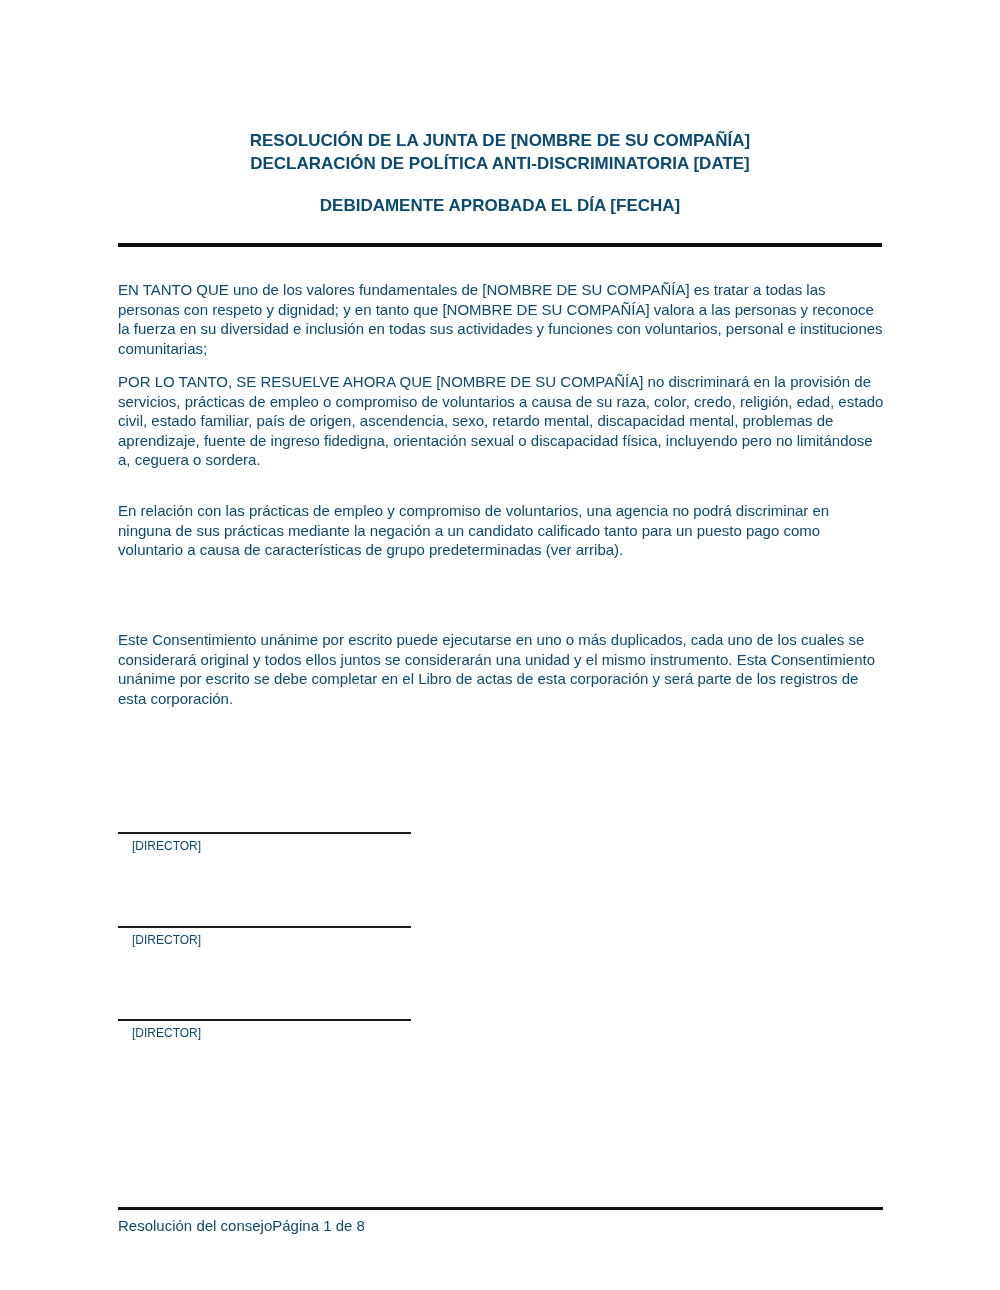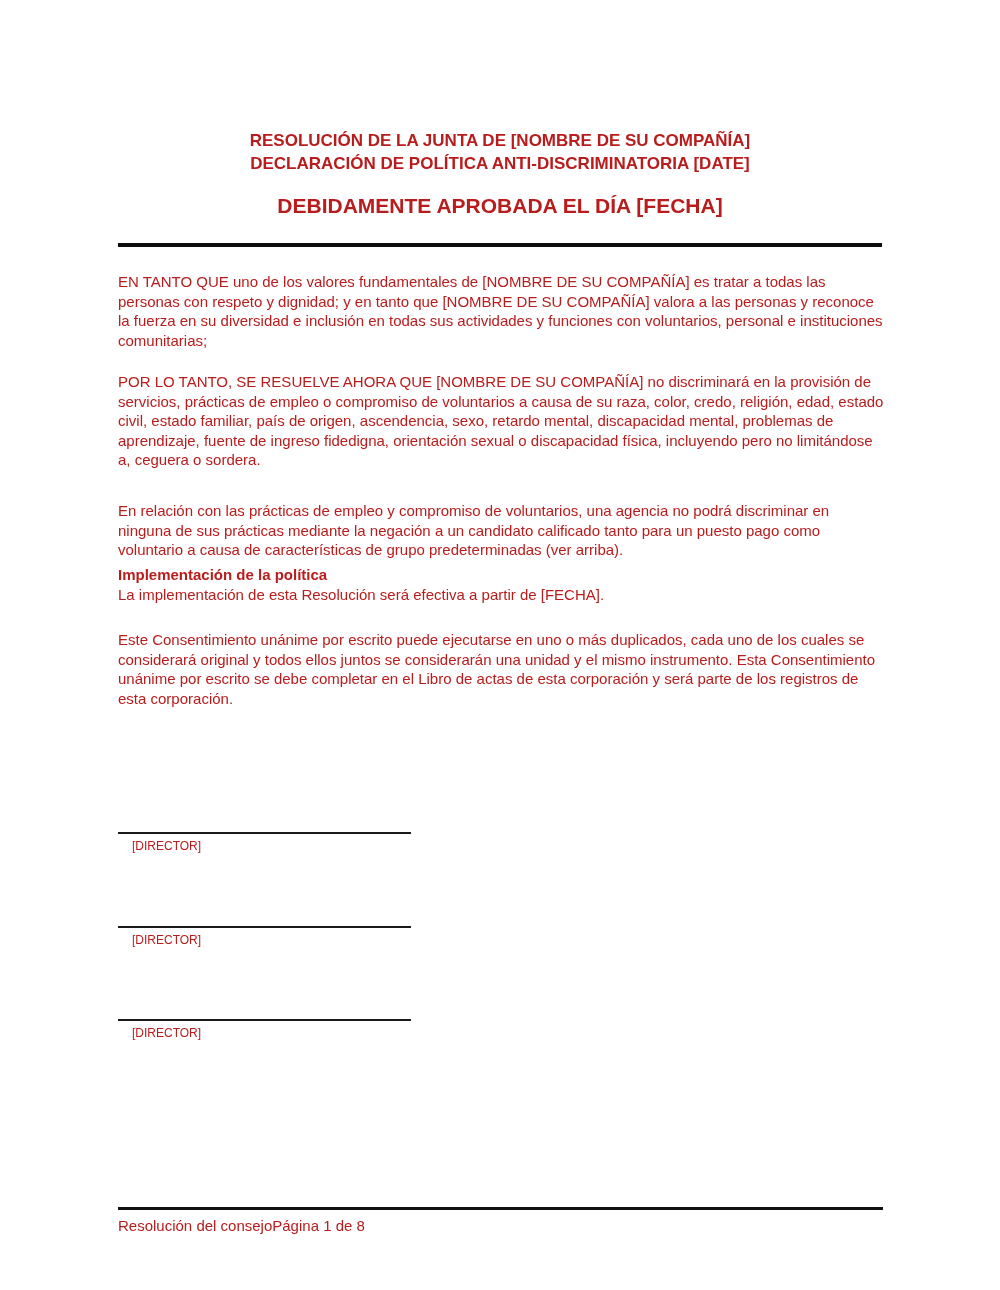--- a/index.html
+++ b/index.html
@@ -2,61 +2,61 @@
 <html><head>
 <meta charset="utf-8">
 <style>
   * { margin: 0; padding: 0; box-sizing: border-box; }
   html, body { background: #ffffff; }
   .page {
     position: relative;
     width: 1000px;
     height: 1290px;
     background: #ffffff;
-    color: #b91c1c;
+    color: #0c4a6e;
     font-family: "Liberation Sans", "DejaVu Sans", sans-serif;
     overflow: hidden;
   }
   .title-block {
     position: absolute;
     top: 129px;
     left: 0;
     width: 1000px;
     text-align: center;
     font-weight: bold;
     font-size: 17px;
     line-height: 23px;
   }
   .subtitle {
     position: absolute;
     top: 194px;
     left: 0;
     width: 1000px;
     text-align: center;
     font-weight: bold;
-    font-size: 21px;
+    font-size: 17px;
     line-height: 23px;
   }
   .rule-top {
     position: absolute;
     top: 243px;
     left: 118px;
     width: 764px;
     height: 4px;
     background: #0d0d0d;
   }
   .para {
     position: absolute;
     left: 118px;
     width: 766px;
     font-size: 15px;
     line-height: 19.5px;
     text-align: left;
   }
-  .para-whereas   { top: 272px; }
+  .para-whereas   { top: 280px; }
   .para-resolved  { top: 372px; }
   .para-employment{ top: 501px; }
   .impl-block     { top: 565px; }
   .impl-heading   { font-weight: bold; }
   .para-consent   { top: 630px; }
   .sig-line {
     position: absolute;
     left: 118px;
     width: 293px;
     height: 2px;
@@ -107,24 +107,20 @@
   <div class="subtitle">DEBIDAMENTE APROBADA EL DÍA [FECHA]</div>
 
   <div class="rule-top"></div>
 
   <div class="para para-whereas">EN TANTO QUE uno de los valores fundamentales de [NOMBRE DE SU COMPAÑÍA] es tratar a todas las personas con respeto y dignidad; y en tanto que [NOMBRE DE SU COMPAÑÍA] valora a las personas y reconoce la fuerza en su diversidad e inclusión en todas sus actividades y funciones con voluntarios, personal e instituciones comunitarias;</div>
 
   <div class="para para-resolved">POR LO TANTO, SE RESUELVE AHORA QUE [NOMBRE DE SU COMPAÑÍA] no discriminará en la provisión de servicios, prácticas de empleo o compromiso de voluntarios a causa de su raza, color, credo, religión, edad, estado civil, estado familiar, país de origen, ascendencia, sexo, retardo mental, discapacidad mental, problemas de aprendizaje, fuente de ingreso fidedigna, orientación sexual o discapacidad física, incluyendo pero no limitándose a, ceguera o sordera.</div>
 
   <div class="para para-employment">En relación con las prácticas de empleo y compromiso de voluntarios, una agencia no podrá discriminar en ninguna de sus prácticas mediante la negación a un candidato calificado tanto para un puesto pago como voluntario a causa de características de grupo predeterminadas (ver arriba).</div>
 
-  <div class="para impl-block">
-    <div class="impl-heading">Implementación de la política</div>
-    <div>La implementación de esta Resolución será efectiva a partir de [FECHA].</div>
-  </div>
 
   <div class="para para-consent">Este Consentimiento unánime por escrito puede ejecutarse en uno o más duplicados, cada uno de los cuales se considerará original y todos ellos juntos se considerarán una unidad y el mismo instrumento. Esta Consentimiento unánime por escrito se debe completar en el Libro de actas de esta corporación y será parte de los registros de esta corporación.</div>
 
   <div class="sig-line sig-line-1"></div>
   <div class="sig-label sig-label-1">[DIRECTOR]</div>
 
   <div class="sig-line sig-line-2"></div>
   <div class="sig-label sig-label-2">[DIRECTOR]</div>
 
   <div class="sig-line sig-line-3"></div>

